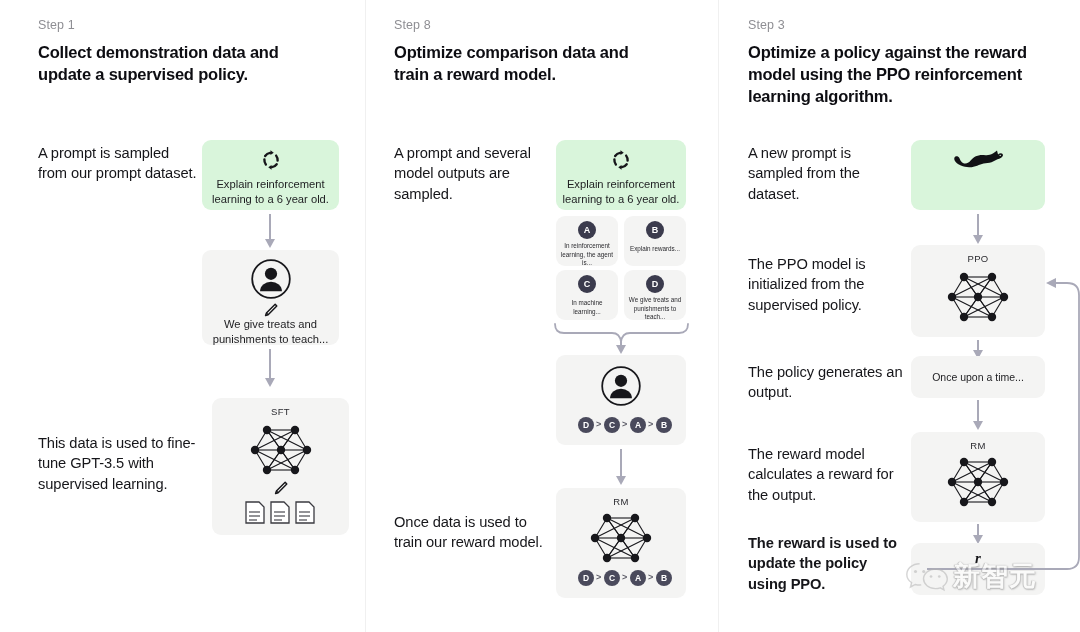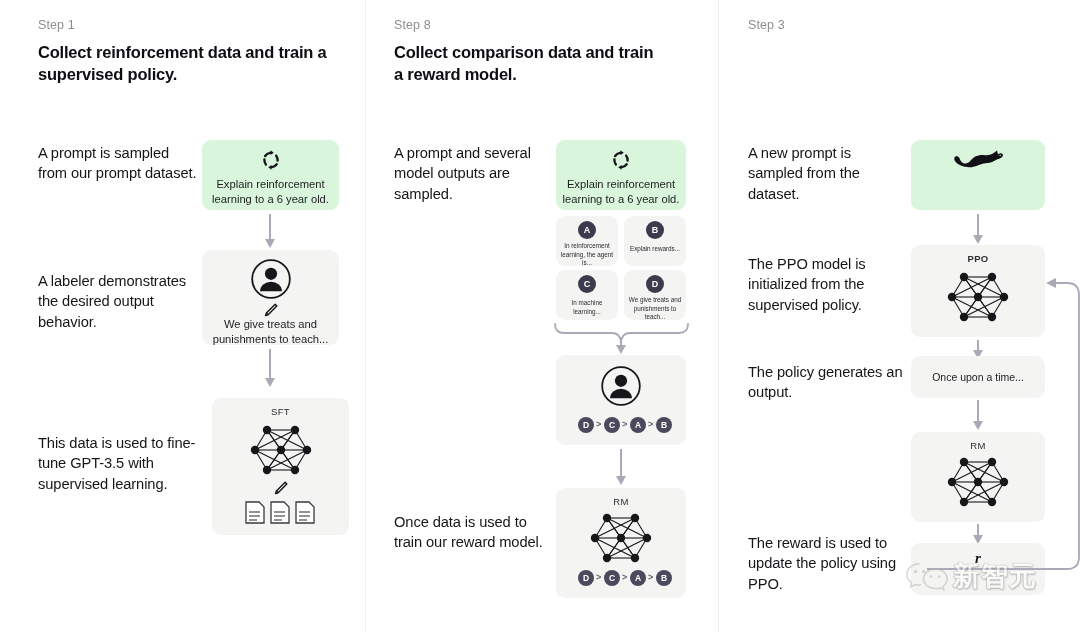--- a/index.html
+++ b/index.html
@@ -99,24 +99,23 @@
 </head>
 <body>
 
 <div id="root">
 
   <div class="divider d1"></div>
   <div class="divider d2"></div>
 
   <div class="col c1">
     <div class="step-label" style="left:38px; top:18px;">Step 1</div>
-    <div class="step-title" style="left:38px; top:42px; width:290px;">Collect reinforcement data and train a supervised policy.</div>
+    <div class="step-title" style="left:38px; top:42px; width:290px;">Collect demonstration data and update a supervised policy.</div>
 
     <div class="desc" style="left:38px; top:143px; width:160px;">A prompt is sampled from our prompt dataset.</div>
-    <div class="desc" style="left:38px; top:271px; width:165px;">A labeler demonstrates the desired output behavior.</div>
     <div class="desc" style="left:38px; top:433px; width:165px;">This data is used to fine-tune GPT-3.5 with supervised learning.</div>
 
     <div class="card green" style="left:202px; top:140px; width:137px; height:70px;">
       <div style="position:absolute; left:0; right:0; top:9px; display:flex; justify-content:center;">
         <svg width="22" height="22" viewBox="0 0 24 24">
           <g fill="none" stroke="#16161a" stroke-width="2.6" stroke-linecap="round">
             <path d="M 5.6 7.6 A 8 8 0 0 1 11 4.2"></path>
             <path d="M 17.6 7.2 A 8 8 0 0 1 19.2 12.6"></path>
             <path d="M 18.2 16.6 A 8 8 0 0 1 13 19.8"></path>
             <path d="M 6.4 16.9 A 8 8 0 0 1 4.8 11.4"></path>
@@ -218,21 +217,21 @@
               <line x1="55" y1="16" x2="66" y2="16"></line>
               <line x1="55" y1="20" x2="63" y2="20"></line>
           </g>
         </svg>
       </div>
     </div>
   </div>
 
   <div class="col c2">
     <div class="step-label" style="left:28px; top:18px;">Step 8</div>
-    <div class="step-title" style="left:28px; top:42px; width:270px;">Collect comparison data and train a reward model.</div>
+    <div class="step-title" style="left:28px; top:42px; width:270px;">Optimize comparison data and train a reward model.</div>
 
     <div class="desc" style="left:28px; top:143px; width:155px;">A prompt and several model outputs are sampled.</div>
     <div class="desc" style="left:28px; top:512px; width:150px;">Once data is used to train our reward model.</div>
 
     <div class="card green" style="left:190px; top:140px; width:130px; height:70px;">
       <div style="position:absolute; left:0; right:0; top:9px; display:flex; justify-content:center;">
         <svg width="22" height="22" viewBox="0 0 24 24">
           <g fill="none" stroke="#16161a" stroke-width="2.6" stroke-linecap="round">
             <path d="M 5.6 7.6 A 8 8 0 0 1 11 4.2"></path>
             <path d="M 17.6 7.2 A 8 8 0 0 1 19.2 12.6"></path>
@@ -339,25 +338,27 @@
         <div class="rank-gt" style="left:66px;">&gt;</div>
         <div class="rank-item" style="left:74px;">A</div>
         <div class="rank-gt" style="left:92px;">&gt;</div>
         <div class="rank-item" style="left:100px;">B</div>
       </div>
     </div>
   </div>
 
   <div class="col c3">
     <div class="step-label" style="left:29px; top:18px;">Step 3</div>
+    <div class="step-title" style="left:29px; top:42px; width:282px;">Optimize a policy against the reward model using the PPO reinforcement learning algorithm.</div>
 
     <div class="desc" style="left:29px; top:143px; width:150px;">A new prompt is sampled from the dataset.</div>
     <div class="desc" style="left:29px; top:362px; width:165px;">The policy generates an output.</div>
     <div class="desc" style="left:29px; top:254px; width:160px;">The PPO model is initialized from the supervised policy.</div>
-    <div class="desc" style="left:29px; top:533px; width:155px;">The reward is used to update the policy using PPO.</div>
+    <div class="desc" style="left:29px; top:444px; width:160px;">The reward model calculates a reward for the output.</div>
+    <div class="desc" style="left:29px; top:533px; width:155px;font-weight:bold;">The reward is used to update the policy using PPO.</div>
 
     <div class="card green" style="left:192px; top:140px; width:134px; height:70px;">
       <div style="position:absolute; left:0; right:0; top:8px; display:flex; justify-content:center;">
         <svg width="52" height="24" viewBox="0 0 52 24">
           <path d="M46 6.5 c1.5 -1.3 3.6 -1.6 4.6 -0.4 c0.9 1.1 0.1 2.7 -1.4 3.6
                    c-1.3 0.8 -2.6 1.1 -3.7 1.6 c-2 0.9 -3.8 2.3 -6 3
                    c-2.6 0.9 -5.3 0.7 -7.9 1.2 c-2.2 0.4 -4.2 1.4 -6.4 2.2
                    c-2.4 0.9 -5 1.5 -7.5 1.6 c-3 0.1 -6 -0.5 -8.8 -1.7
                    c-2 -0.9 -4 -2.1 -5.4 -3.8 c-1 -1.2 -1.6 -2.9 -1 -4.2
                    c0.5 -1.1 1.8 -1.6 2.9 -1.3 c1.2 0.3 1.9 1.5 2.4 2.6
@@ -370,21 +371,21 @@
       </div>
     </div>
 
     <div class="arrow" style="left:251px; top:214px;">
       <svg width="16" height="32">
           <line x1="8" y1="0" x2="8" y2="22" stroke="#a9a9b8" stroke-width="2"></line>
           <path d="M3 21 L8 30 L13 21 Z" fill="#a9a9b8"></path>
         </svg>
     </div>
 
-    <div class="card" style="left:192px; top:245px; width:134px; height:92px;font-weight:bold;">
+    <div class="card" style="left:192px; top:245px; width:134px; height:92px;">
       <div class="net-label" style="top:8px;">PPO</div>
       <div style="position:absolute; left:0; right:0; top:24px; display:flex; justify-content:center;">
         <svg width="64" height="56" viewBox="0 0 64 56">
           <g stroke="#17171b" stroke-width="1.1" fill="none">
             <line x1="18" y1="8" x2="46" y2="8"></line>
             <line x1="18" y1="8" x2="6" y2="28"></line>
               <line x1="18" y1="8" x2="32" y2="28"></line>
             <line x1="18" y1="8" x2="58" y2="28"></line>
               <line x1="18" y1="8" x2="46" y2="48"></line>
             <line x1="46" y1="8" x2="6" y2="28"></line>

